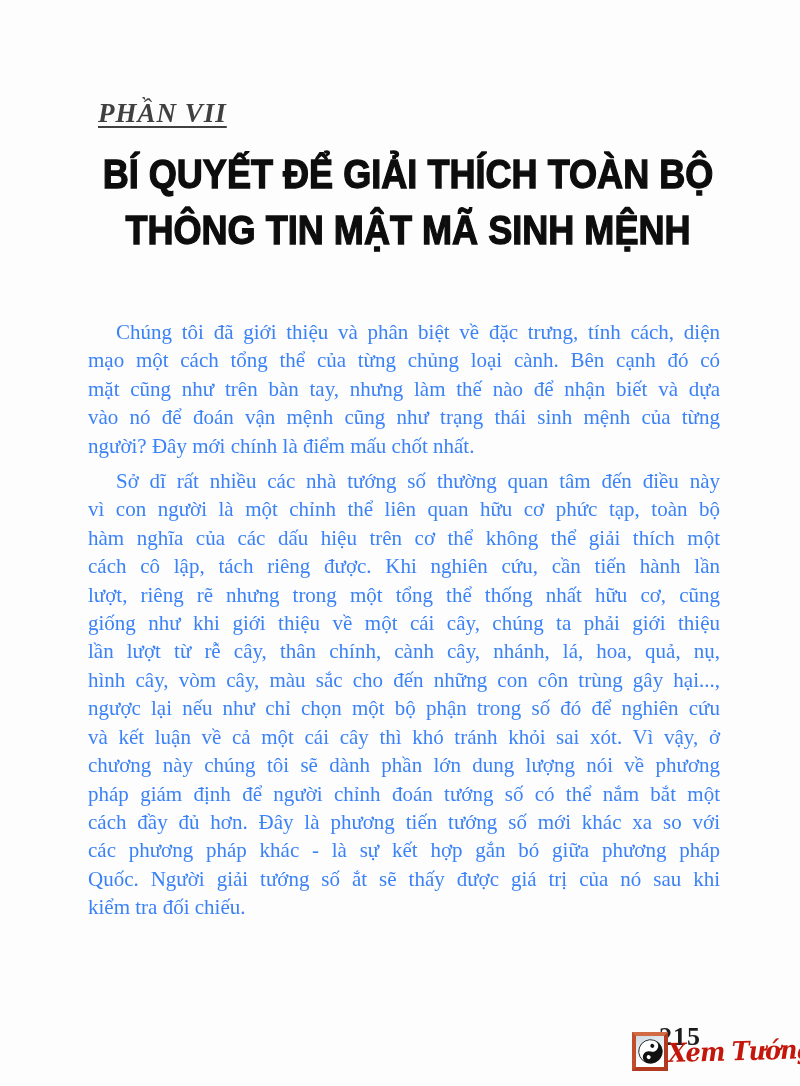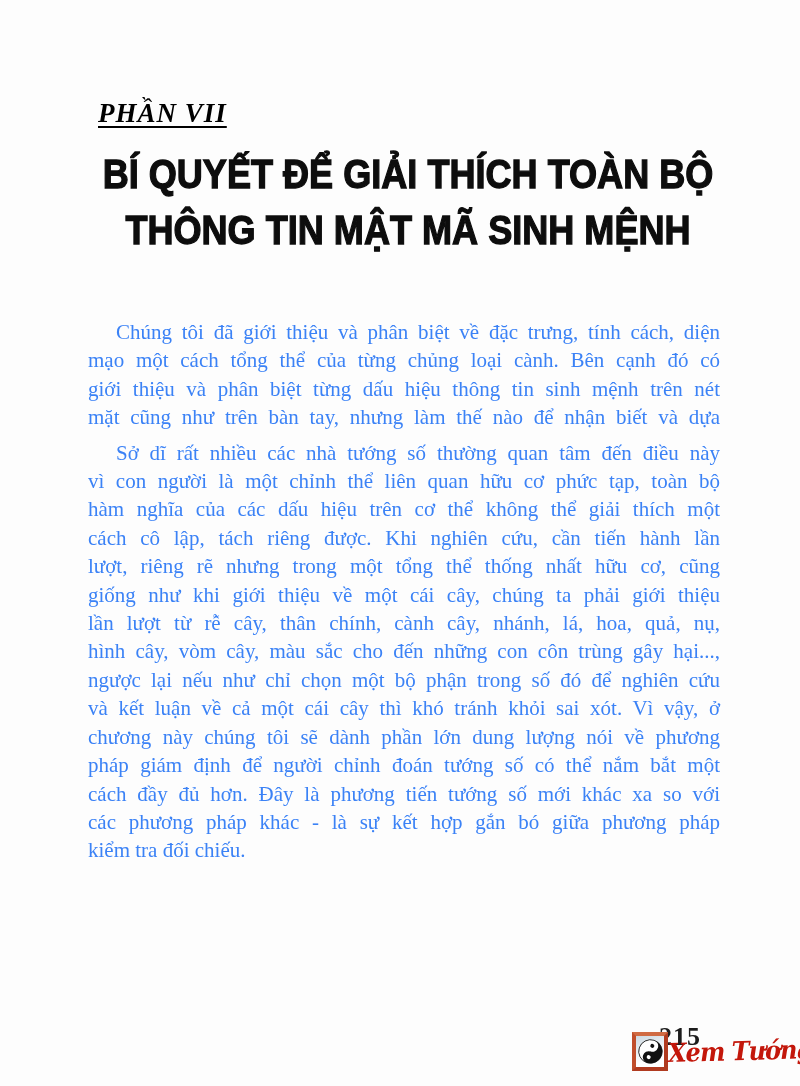--- a/index.html
+++ b/index.html
@@ -11,21 +11,21 @@
     font-family:"Liberation Serif","DejaVu Serif",serif;
     color:#161616;
   }
   .section-label{
     position:absolute;left:98px;top:98px;
     font-style:italic;font-weight:700;
     font-size:27px;letter-spacing:1px;
     text-decoration:underline;
     text-underline-offset:4px;
     text-decoration-thickness:2px;
-    color:#000000;
+    color:#404040;
   }
   .title-block{
     position:absolute;left:8px;top:146px;width:800px;
     text-align:center;
   }
   .title-line{
     font-family:"Liberation Sans","DejaVu Sans",sans-serif;
     font-weight:bold;
     font-size:41px;
     line-height:56px;
@@ -89,38 +89,40 @@
 
   <div class="title-block">
     <div class="title-line">BÍ QUYẾT ĐỂ GIẢI THÍCH TOÀN BỘ</div>
     <div class="title-line">THÔNG TIN MẬT MÃ SINH MỆNH</div>
   </div>
 
   <div class="body-text">
       <div class="para">
         <div class="line first">Chúng tôi đã giới thiệu và phân biệt về đặc trưng, tính cách, diện</div>
         <div class="line">mạo một cách tổng thể của từng chủng loại cành. Bên cạnh đó có</div>
-        <div class="line">giới thiệu và phân biệt từng dấu hiệu thông tin sinh mệnh trên nét</div>
         <div class="line">mặt cũng như trên bàn tay, nhưng làm thế nào để nhận biết và dựa</div>
+        <div class="line">vào nó để đoán vận mệnh cũng như trạng thái sinh mệnh của từng</div>
+        <div class="line last">người? Đây mới chính là điểm mấu chốt nhất.</div>
       </div>
       <div class="para">
         <div class="line first">Sở dĩ rất nhiều các nhà tướng số thường quan tâm đến điều này</div>
         <div class="line">vì con người là một chỉnh thể liên quan hữu cơ phức tạp, toàn bộ</div>
         <div class="line">hàm nghĩa của các dấu hiệu trên cơ thể không thể giải thích một</div>
         <div class="line">cách cô lập, tách riêng được. Khi nghiên cứu, cần tiến hành lần</div>
         <div class="line">lượt, riêng rẽ nhưng trong một tổng thể thống nhất hữu cơ, cũng</div>
         <div class="line">giống như khi giới thiệu về một cái cây, chúng ta phải giới thiệu</div>
         <div class="line">lần lượt từ rễ cây, thân chính, cành cây, nhánh, lá, hoa, quả, nụ,</div>
         <div class="line">hình cây, vòm cây, màu sắc cho đến những con côn trùng gây hại...,</div>
         <div class="line">ngược lại nếu như chỉ chọn một bộ phận trong số đó để nghiên cứu</div>
         <div class="line">và kết luận về cả một cái cây thì khó tránh khỏi sai xót. Vì vậy, ở</div>
         <div class="line">chương này chúng tôi sẽ dành phần lớn dung lượng nói về phương</div>
         <div class="line">pháp giám định để người chỉnh đoán tướng số có thể nắm bắt một</div>
         <div class="line">cách đầy đủ hơn. Đây là phương tiến tướng số mới khác xa so với</div>
         <div class="line">các phương pháp khác - là sự kết hợp gắn bó giữa phương pháp</div>
+        <div class="line">Quốc. Người giải tướng số ắt sẽ thấy được giá trị của nó sau khi</div>
         <div class="line last">kiểm tra đối chiếu.</div>
       </div>
     </div>
 
   <div class="page-number">215</div>
 
   <div class="logo-frame">
     <svg width="25" height="25" viewBox="0 0 100 100">
       <g transform="rotate(18 50 50)">
         <circle cx="50" cy="50" r="47" fill="#111111"></circle>

